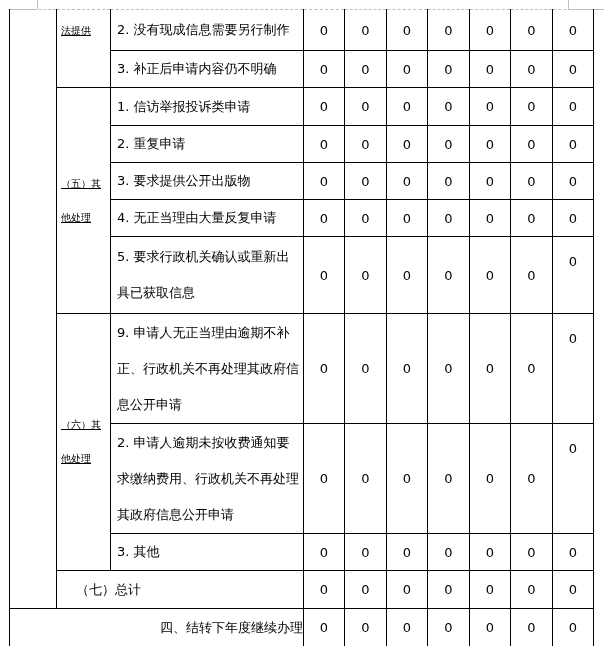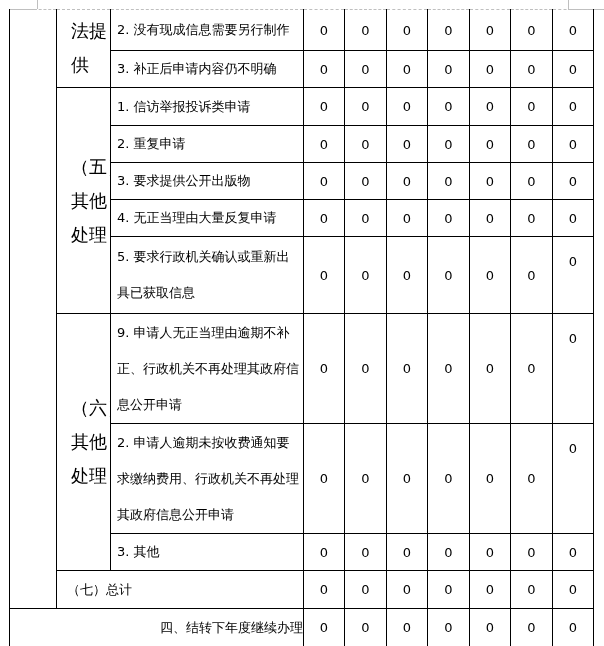--- a/index.html
+++ b/index.html
@@ -23,24 +23,25 @@
     font-size:13px;
     padding:0;
     overflow:hidden;
     vertical-align:middle;
     background:#fff;
   }
   
   td.dt{border-top:1px dashed #bfbfbf;}
   td.a{ }
   td.cat{
-    font-size:18px;
+    font-size:10px;
     line-height:34px;
-    padding-left:14px;
-    vertical-align:middle;
+    padding-left:4px;
+    vertical-align:middle;
+    text-decoration:underline;
   }
   td.cat-top{
     vertical-align:top;
     padding-top:4px;
   }
   td.item{
     padding-left:6px;
     padding-right:1px;
     line-height:36px;
     vertical-align:middle;
@@ -50,21 +51,21 @@
     vertical-align:middle;
     line-height:normal;
   }
   td.vt{
     text-align:center;
     vertical-align:top;
     padding-top:18px;
     line-height:1;
   }
   td.total-label{
-    padding-left:10px;
+    padding-left:19px;
     vertical-align:middle;
   }
   td.carry-label{
     padding-left:3px;
     vertical-align:middle;
     text-align:right;
   }
   
   .mark{position:absolute;background:#bfbfbf;}
   .tick-left{left:37px;top:0;width:1px;height:9px;}

